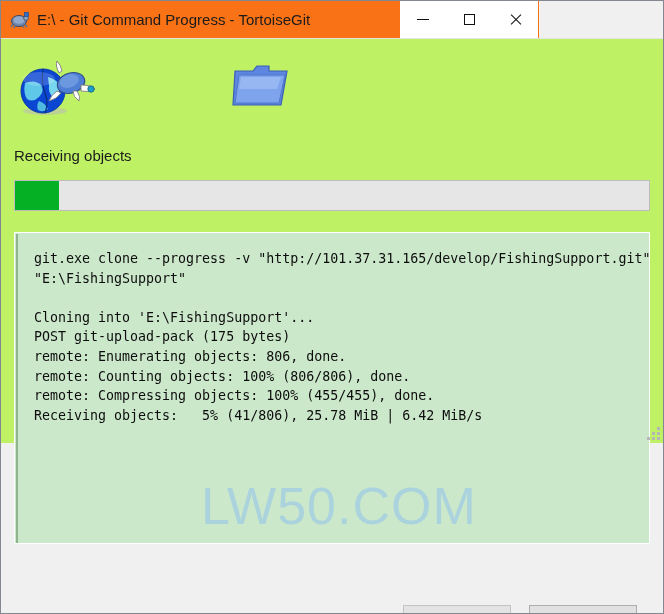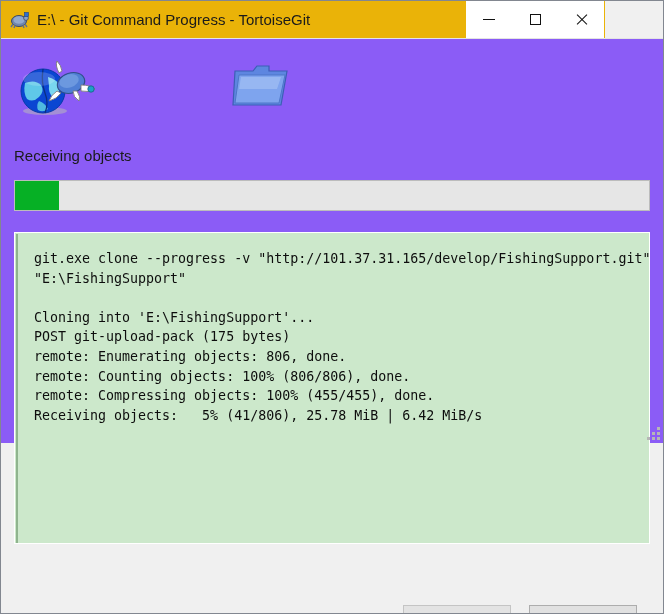--- a/index.html
+++ b/index.html
@@ -22,23 +22,23 @@
     box-sizing: border-box;
     border: 1px solid #828790;
     background: #f0f0f0;
     overflow: hidden;
   }
 
   
   .titlebar {
     position: absolute;
     left: 0; top: 0;
-    width: 604px;
+    width: 538px;
     height: 38px;
-    background: #eab308;
+    background: #f97316;
     box-sizing: border-box;
   }
   .title-icon {
     position: absolute;
     left: 8px; top: 8px;
     width: 22px; height: 22px;
   }
   .title-text {
     position: absolute;
     left: 36px; top: 8px;
@@ -90,21 +90,21 @@
     width: 662px; height: 1px;
     background: #e3e3e3;
   }
 
   
   .client {
     position: absolute;
     left: 0; top: 38px;
     width: 662px;
     height: 404px;
-    background: #8b5cf6;
+    background: #bef264;
   }
 
   
   .icon-globe {
     position: absolute;
     left: 14px; top: 14px;
     width: 84px; height: 66px;
   }
   .icon-folder {
     position: absolute;
@@ -278,20 +278,21 @@
     </span>
 
     <div class="status-label">Receiving objects</div>
 
     <div class="progress-outer" style="background: rgb(230, 230, 230);">
       <div class="progress-fill" style="width: 44px; background: rgb(6, 176, 37);"></div>
     </div>
 
     <div class="log-area" style="background: rgb(204, 232, 203);">
       <span class="log-caret"></span>
+      <div class="watermark" style="color: rgb(166, 208, 226);">LW50.COM</div>
       <pre class="log-text">git.exe clone --progress -v "http://101.37.31.165/develop/FishingSupport.git"
 "E:\FishingSupport"
 
 Cloning into 'E:\FishingSupport'...
 POST git-upload-pack (175 bytes)
 remote: Enumerating objects: 806, done.
 remote: Counting objects: 100% (806/806), done.
 remote: Compressing objects: 100% (455/455), done.
 Receiving objects:   5% (41/806), 25.78 MiB | 6.42 MiB/s</pre>
     </div>

